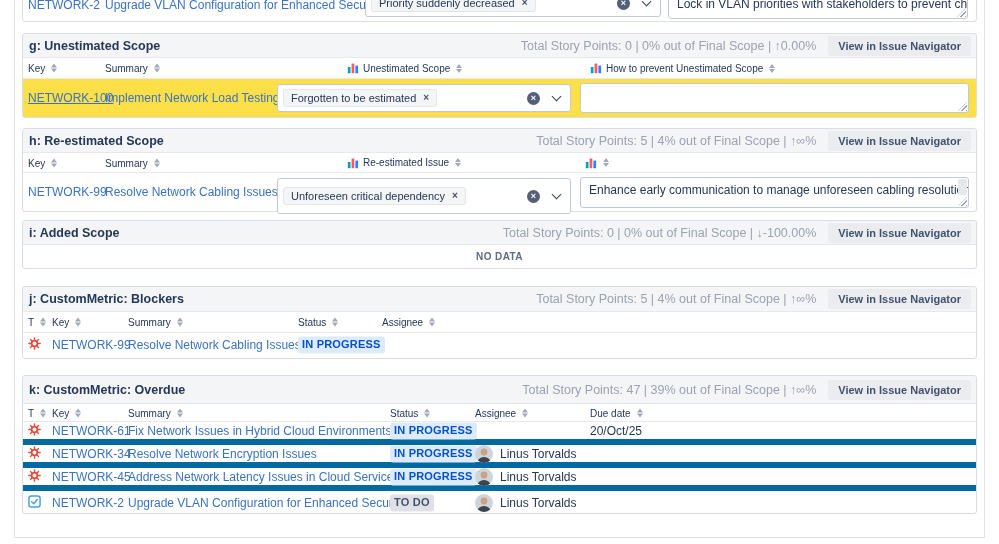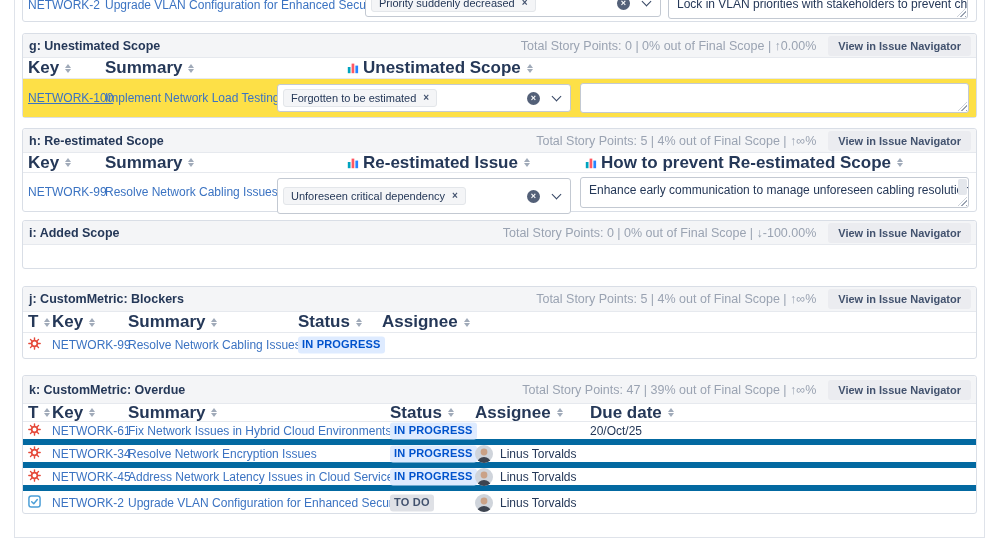--- a/index.html
+++ b/index.html
@@ -24,21 +24,21 @@
   .stats { margin-left:auto; color:#9aa3b2; font-size:12.5px; white-space:nowrap; }
   .view-btn {
     margin-left:12px; background:#ebecf0; border:none; border-radius:3px;
     color:#42526e; font-weight:700; font-size:11px; padding:4px 10px;
     font-family:"Liberation Sans",sans-serif; cursor:pointer; white-space:nowrap;
   }
   .colhdr { position:relative; border-bottom:1px solid #e6e9ee; }
   .col {
     position:absolute; top:50%; transform:translateY(-50%);
     display:inline-flex; align-items:center; gap:4px;
-    font-weight:700; font-size:17px; color:#253858; white-space:nowrap;
+    font-weight:400; font-size:10px; color:#253858; white-space:nowrap;
   }
   .sort { display:inline-flex; flex-direction:column; gap:1px; margin-left:2px; }
   .sort i { display:block; width:0; height:0; border-left:3px solid transparent; border-right:3px solid transparent; }
   .sort .up { border-bottom:4px solid #a0aab9; }
   .sort .dn { border-top:4px solid #a0aab9; }
   .trow { position:relative; }
   .rowline { border-bottom:6px solid #0369a1; }
   .hoverbg { background:#fde047; }
   .cell {
     position:absolute; top:50%; transform:translateY(-50%);
@@ -143,20 +143,32 @@
     <rect x="0.8" y="5" width="2.7" height="6.2" fill="#00a3bf"></rect>
     <rect x="4.6" y="1.6" width="2.7" height="9.6" fill="#ff5864"></rect>
     <rect x="8.4" y="3.6" width="2.7" height="7.6" fill="#2684ff"></rect>
   </svg>
 <span>Unestimated Scope</span>
   <span class="sort">
             <i class="up"></i>
             <i class="dn"></i>
           </span>
 </span>
+      <span class="col" style="left:567px;">
+  <svg class="icon" width="12" height="12" viewBox="0 0 12 12">
+    <rect x="0.8" y="5" width="2.7" height="6.2" fill="#00a3bf"></rect>
+    <rect x="4.6" y="1.6" width="2.7" height="9.6" fill="#ff5864"></rect>
+    <rect x="8.4" y="3.6" width="2.7" height="7.6" fill="#2684ff"></rect>
+  </svg>
+<span>How to prevent Unestimated Scope</span>
+  <span class="sort">
+            <i class="up"></i>
+            <i class="dn"></i>
+          </span>
+</span>
     </div>
     <div class="trow hoverbg" style="height:38px;">
       <a class="link uline cell" style="left:5px;">NETWORK-100</a>
       <a class="link cell" style="left:82px;">Implement Network Load Testing</a>
       <div class="select" style="left:254px;width:294px;top:5px;height:28px;">
         <span class="chip">
           <span>Forgotten to be estimated</span>
           <span class="chip-x">×</span>
         </span>
         <span class="clear">×</span>
@@ -200,21 +212,20 @@
             <i class="up"></i>
             <i class="dn"></i>
           </span>
 </span>
       <span class="col" style="left:562px;">
   <svg class="icon" width="12" height="12" viewBox="0 0 12 12">
     <rect x="0.8" y="5" width="2.7" height="6.2" fill="#00a3bf"></rect>
     <rect x="4.6" y="1.6" width="2.7" height="9.6" fill="#ff5864"></rect>
     <rect x="8.4" y="3.6" width="2.7" height="7.6" fill="#2684ff"></rect>
   </svg>
-<span>How to prevent Re-estimated Scope</span>
   <span class="sort">
             <i class="up"></i>
             <i class="dn"></i>
           </span>
 </span>
     </div>
     <div class="trow" style="height:38px;">
       <a class="link cell" style="left:5px;">NETWORK-99</a>
       <a class="link cell" style="left:82px;">Resolve Network Cabling Issues</a>
       <div class="select" style="left:254px;width:294px;top:5px;height:36px;">
@@ -232,20 +243,21 @@
       </div>
     </div>
   </section>
 
   <section class="box" style="top:220px;height:49px;">
     <div class="titlebar" style="height:24px;">
       <span class="title">i: Added Scope</span>
       <span class="stats">Total Story Points: 0 | 0% out of Final Scope | ↓-100.00%</span>
       <button class="view-btn">View in Issue Navigator</button>
     </div>
+    <div class="nodata" style="height:23px;">NO DATA</div>
   </section>
 
   <section class="box" style="top:286px;height:73px;">
     <div class="titlebar" style="height:25px;">
       <span class="title">j: CustomMetric: Blockers</span>
       <span class="stats">Total Story Points: 5 | 4% out of Final Scope | ↑∞%</span>
       <button class="view-btn">View in Issue Navigator</button>
     </div>
     <div class="colhdr" style="height:21px;">
       <span class="col" style="left:5px;">

